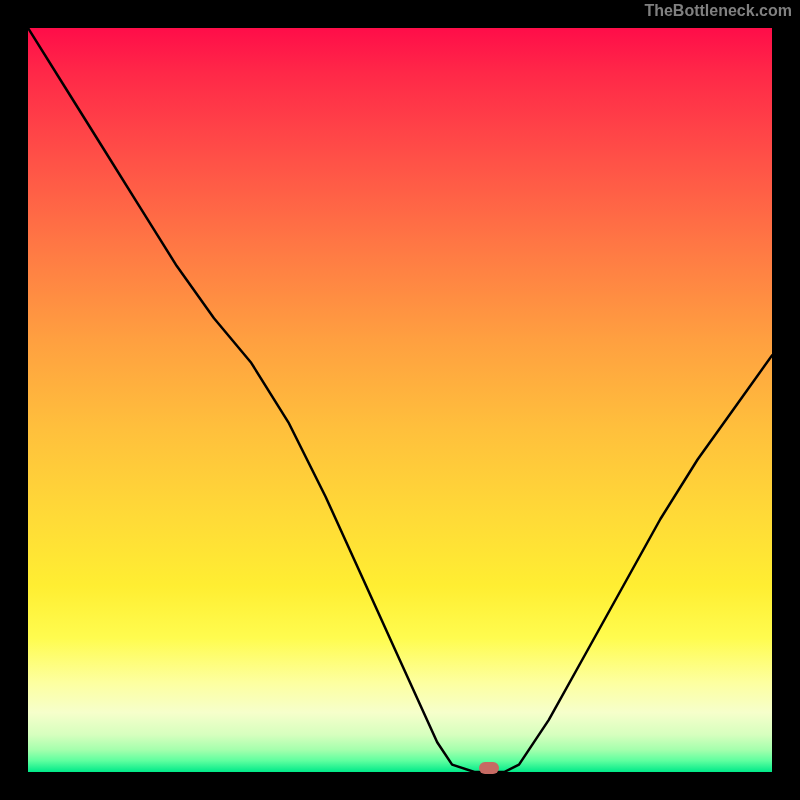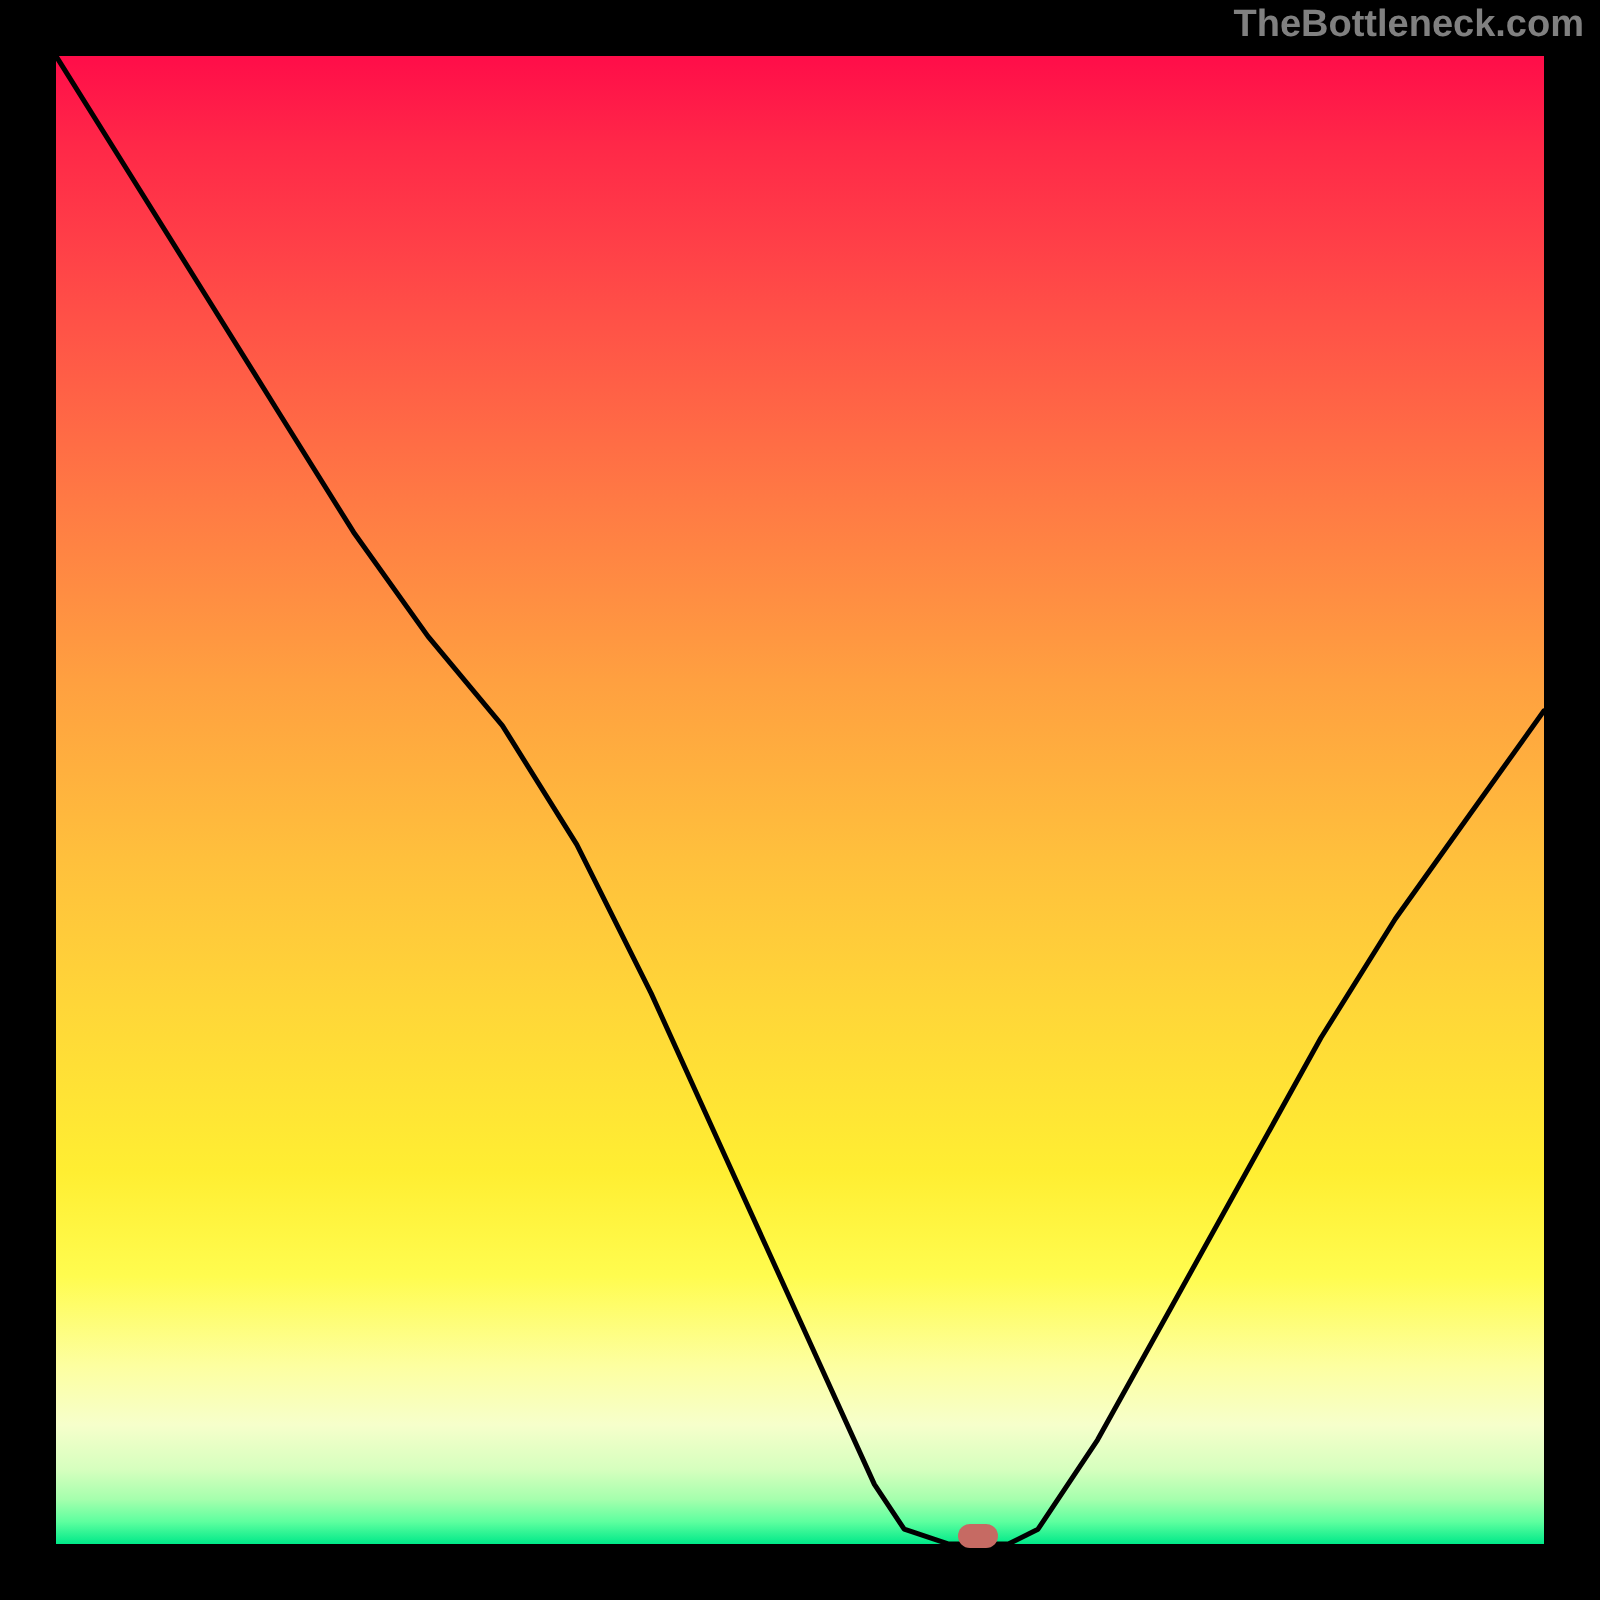--- a/index.html
+++ b/index.html
@@ -8,21 +8,21 @@
     position: relative;
     width: 800px;
     height: 800px;
     background: #000;
   }
   .watermark {
     position: absolute;
     top: 2px;
     right: 8px;
     font-family: Arial, Helvetica, sans-serif;
-    font-size: 19px;
+    font-size: 16px;
     font-weight: 600;
     color: #808080;
     z-index: 10;
   }
   .plot {
     position: absolute;
     left: 28px;
     top: 28px;
     width: 744px;
     height: 744px;

